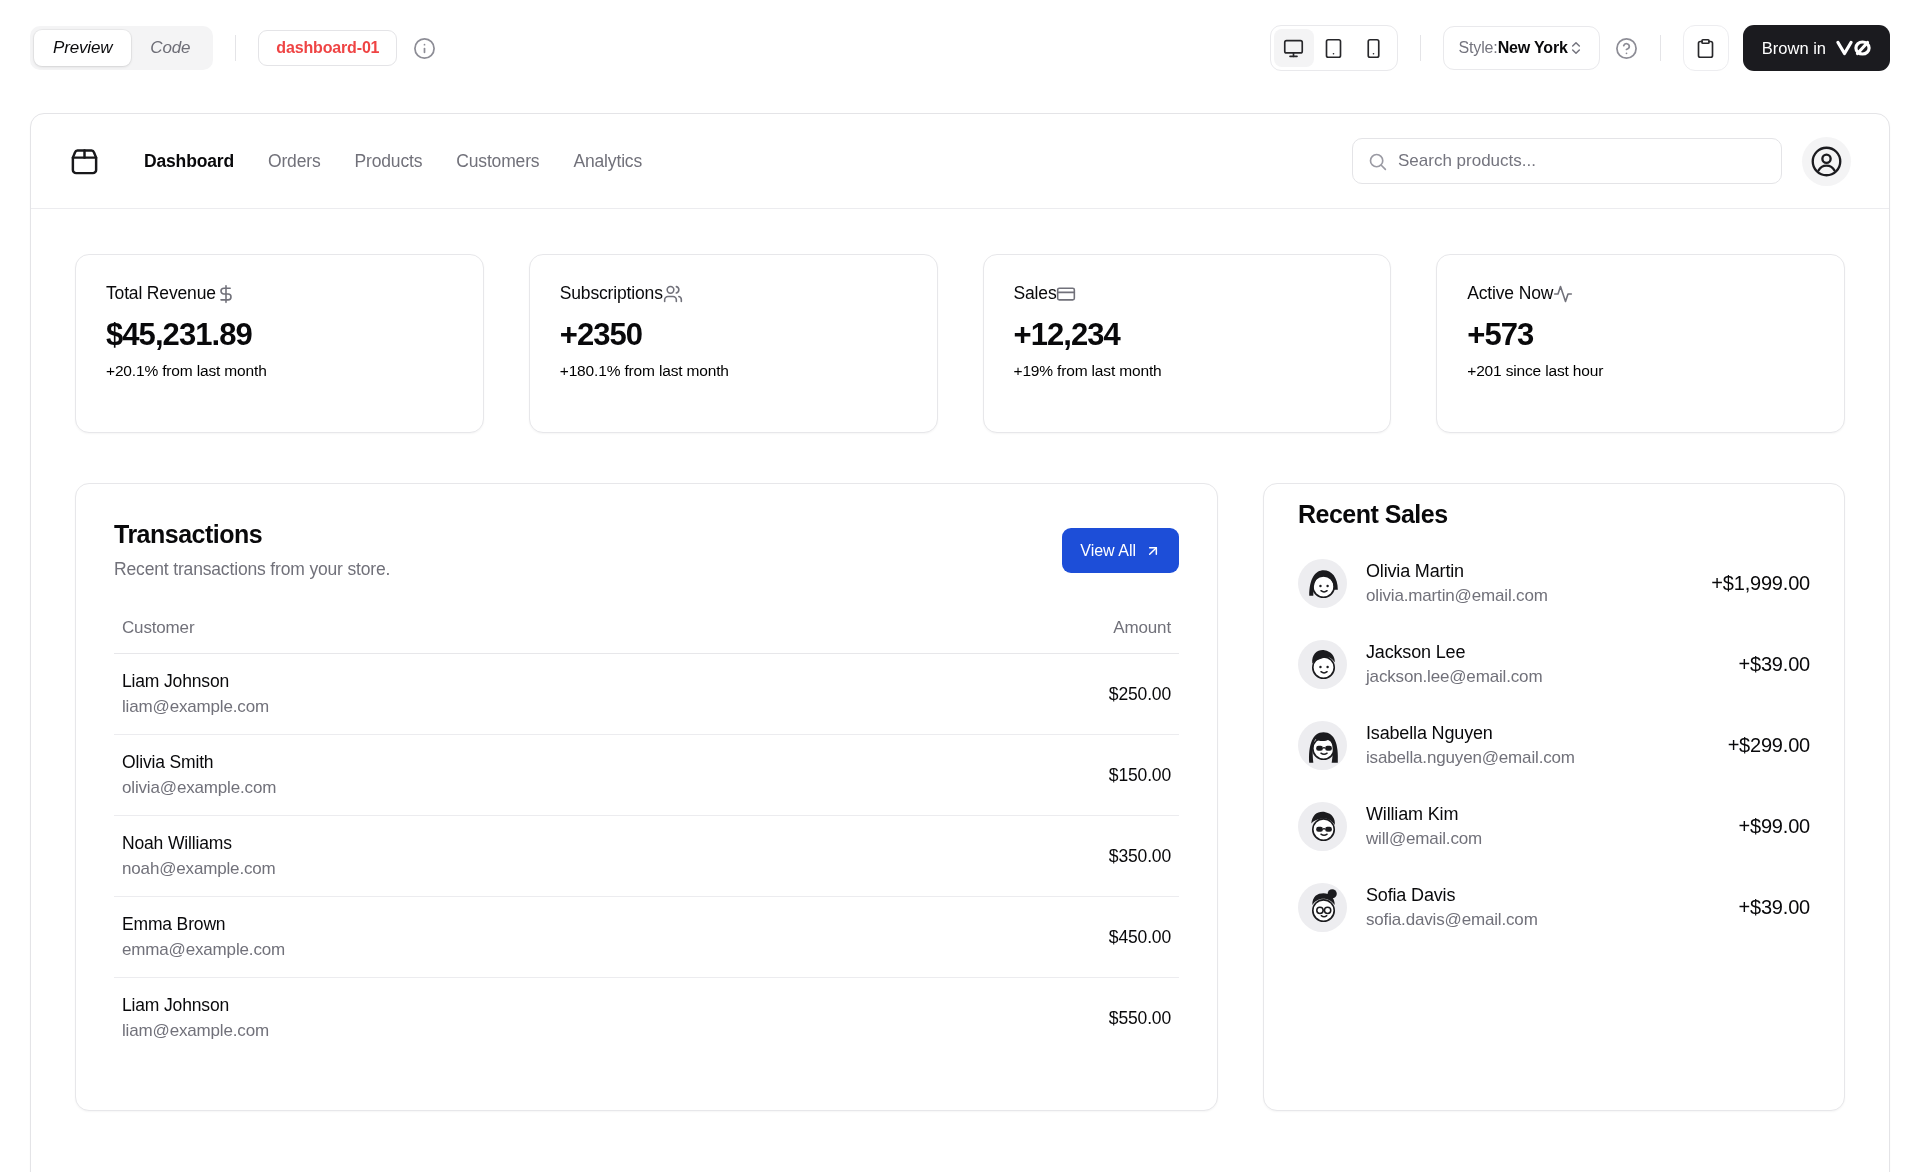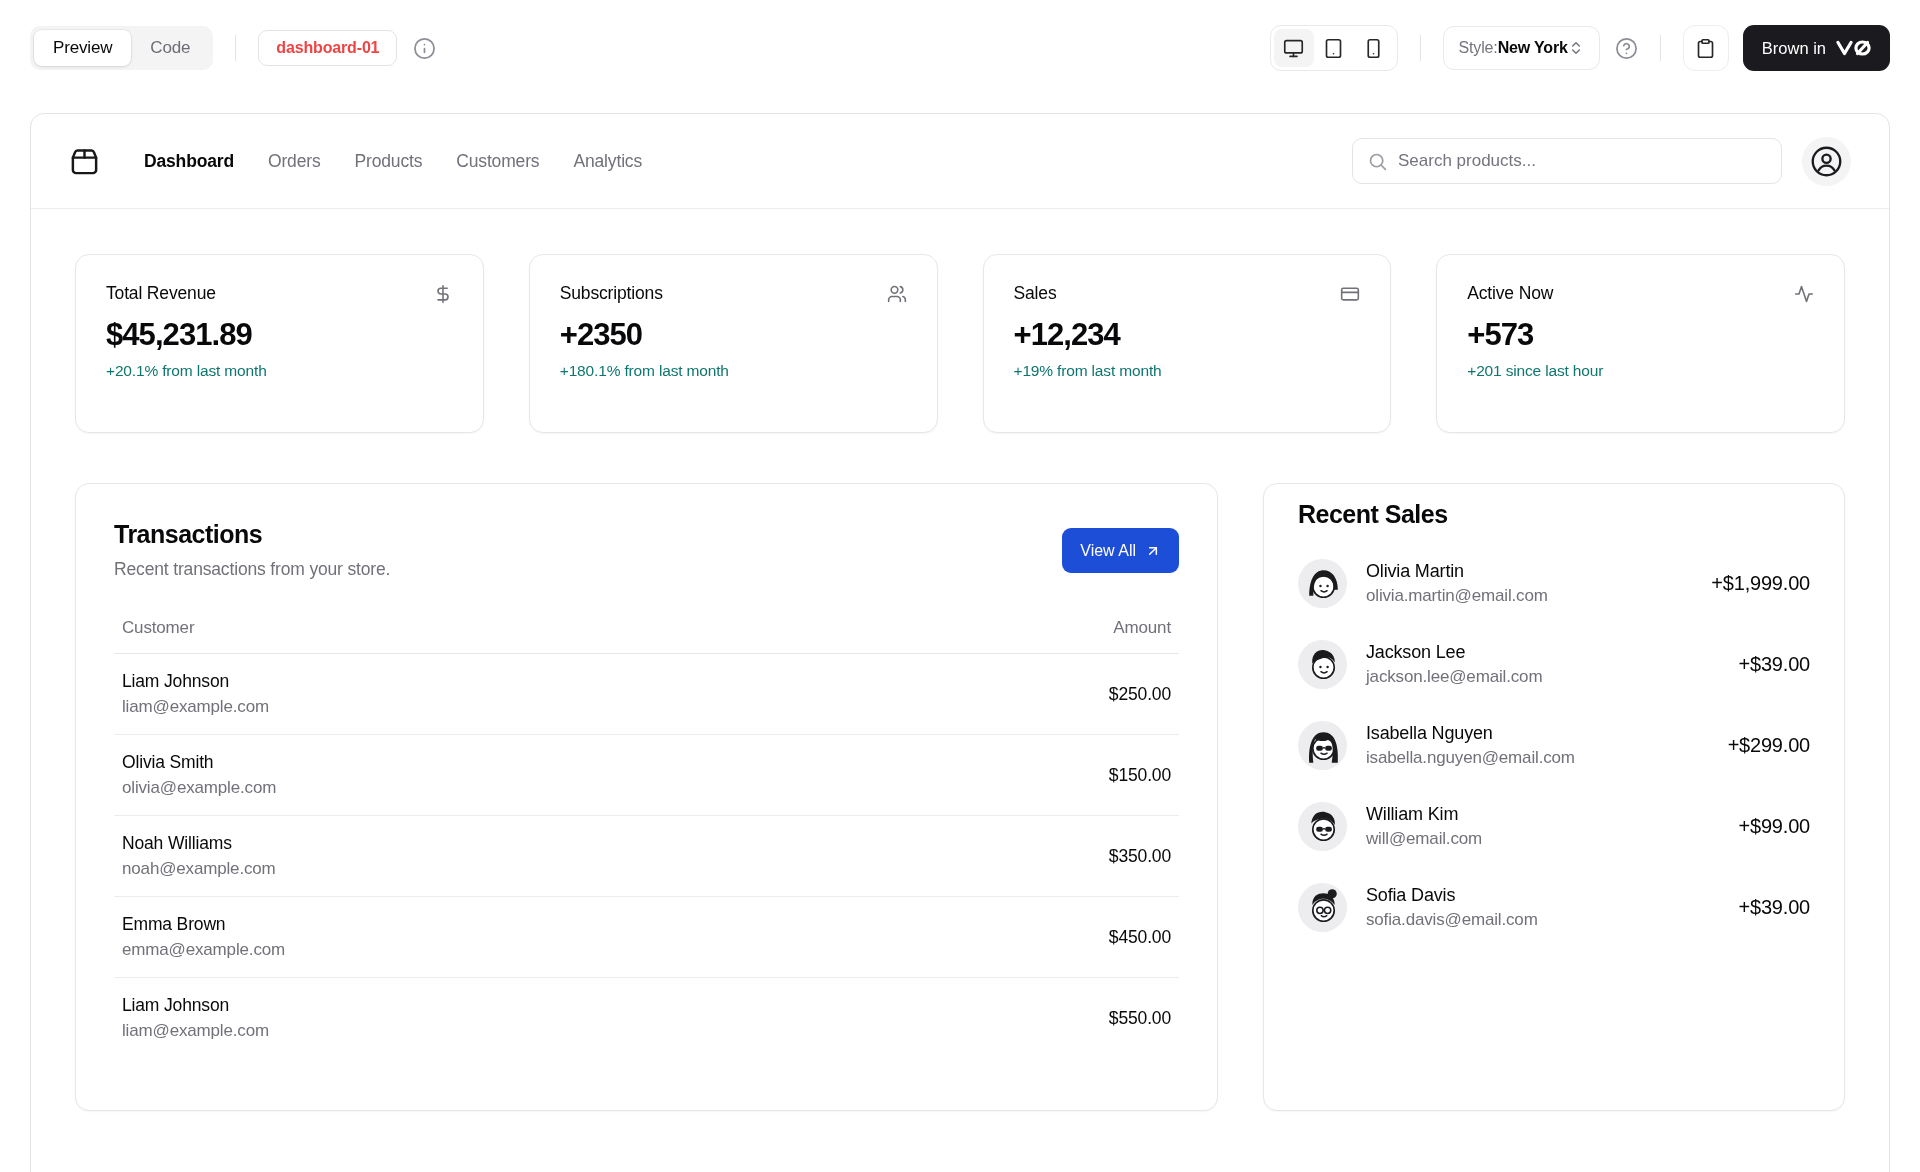--- a/index.html
+++ b/index.html
@@ -10,21 +10,21 @@
     color:#09090b;
     letter-spacing:-0.01em;
   }
   svg { display:block; }
 
   
   .toolbar { height:48px; margin:24px 30px 0; display:flex; align-items:center; justify-content:space-between; }
   .tb-left, .tb-right { display:flex; align-items:center; }
   .vsep { width:1px; height:26px; background:#e4e4e7; margin:0 22px; }
 
-  .tab-group { background:#f4f4f5; border-radius:10px; padding:4px; display:flex; align-items:center; }
+  .tab-group { background:#f4f4f5; border-radius:10px; padding:4px; display:flex; align-items:center;font-style:italic; }
   .tab { padding:8px 19px; border-radius:8px; font-size:17px; font-weight:500; color:#6d6d76; cursor:pointer; }
   .tab.active { background:#fff; color:#09090b; box-shadow:0 1px 3px rgba(0,0,0,.10), 0 0 0 1px rgba(0,0,0,.04); }
 
   .block-badge { border:1px solid #e4e4e7; border-radius:9px; padding:8px 17px; font-size:16px; font-weight:600; color:#ef4444; }
   .icon-plain { margin-left:16px; color:#8d8d96; display:flex; }
 
   .device-group { border:1px solid #e9e9ec; border-radius:11px; padding:3px; display:flex; align-items:center; }
   .device-btn { width:40px; height:38px; display:flex; align-items:center; justify-content:center; border-radius:8px; color:#27272a; cursor:pointer; }
   .device-btn.active { background:#f4f4f5; }
 
@@ -49,25 +49,25 @@
   .search-box svg { color:#9a9aa3; flex:none; }
   .search-box input { border:none; outline:none; flex:1; font-size:17px; font-family:inherit; color:#09090b; background:transparent; }
   .search-box input::placeholder { color:#74747e; }
   .user-btn { width:49px; height:49px; border-radius:50%; background:#f4f4f5; border:none; display:flex; align-items:center; justify-content:center; color:#1b1b1f; cursor:pointer; }
 
   .content { padding:45px 44px 0; }
 
   
   .stats-row { display:flex; gap:45px; }
   .stat-card { flex:1; height:179px; border:1px solid #e7e7ea; border-radius:14px; padding:28px 30px; box-shadow:0 1px 2px rgba(0,0,0,.04); background:#fff; }
-  .stat-top { display:flex; align-items:center; justify-content:space-between; }
+  .stat-top { display:flex; align-items:center; justify-content:flex-start; }
   .stat-title { font-size:17.5px; font-weight:500; }
   .stat-icon { color:#71717a; }
   .stat-value { margin-top:13px; font-size:31px; font-weight:700; letter-spacing:-0.03em; }
-  .stat-change { margin-top:9px; font-size:15.5px; color:#0f766e; }
+  .stat-change { margin-top:9px; font-size:15.5px; color:#000000; }
 
   
   .main-row { display:flex; gap:45px; margin-top:50px; }
   .big-card { border:1px solid #e7e7ea; border-radius:14px; background:#fff; box-shadow:0 1px 2px rgba(0,0,0,.04); height:628px; }
   .tx-card { flex:2.08; padding:36px 38px; }
   .rs-card { flex:1; padding:16px 34px; }
 
   .tx-head { display:flex; align-items:flex-start; justify-content:space-between; }
   .card-title { font-size:25px; font-weight:700; letter-spacing:-0.02em; }
   .card-desc { margin-top:10px; font-size:17.5px; color:#71717a; }

